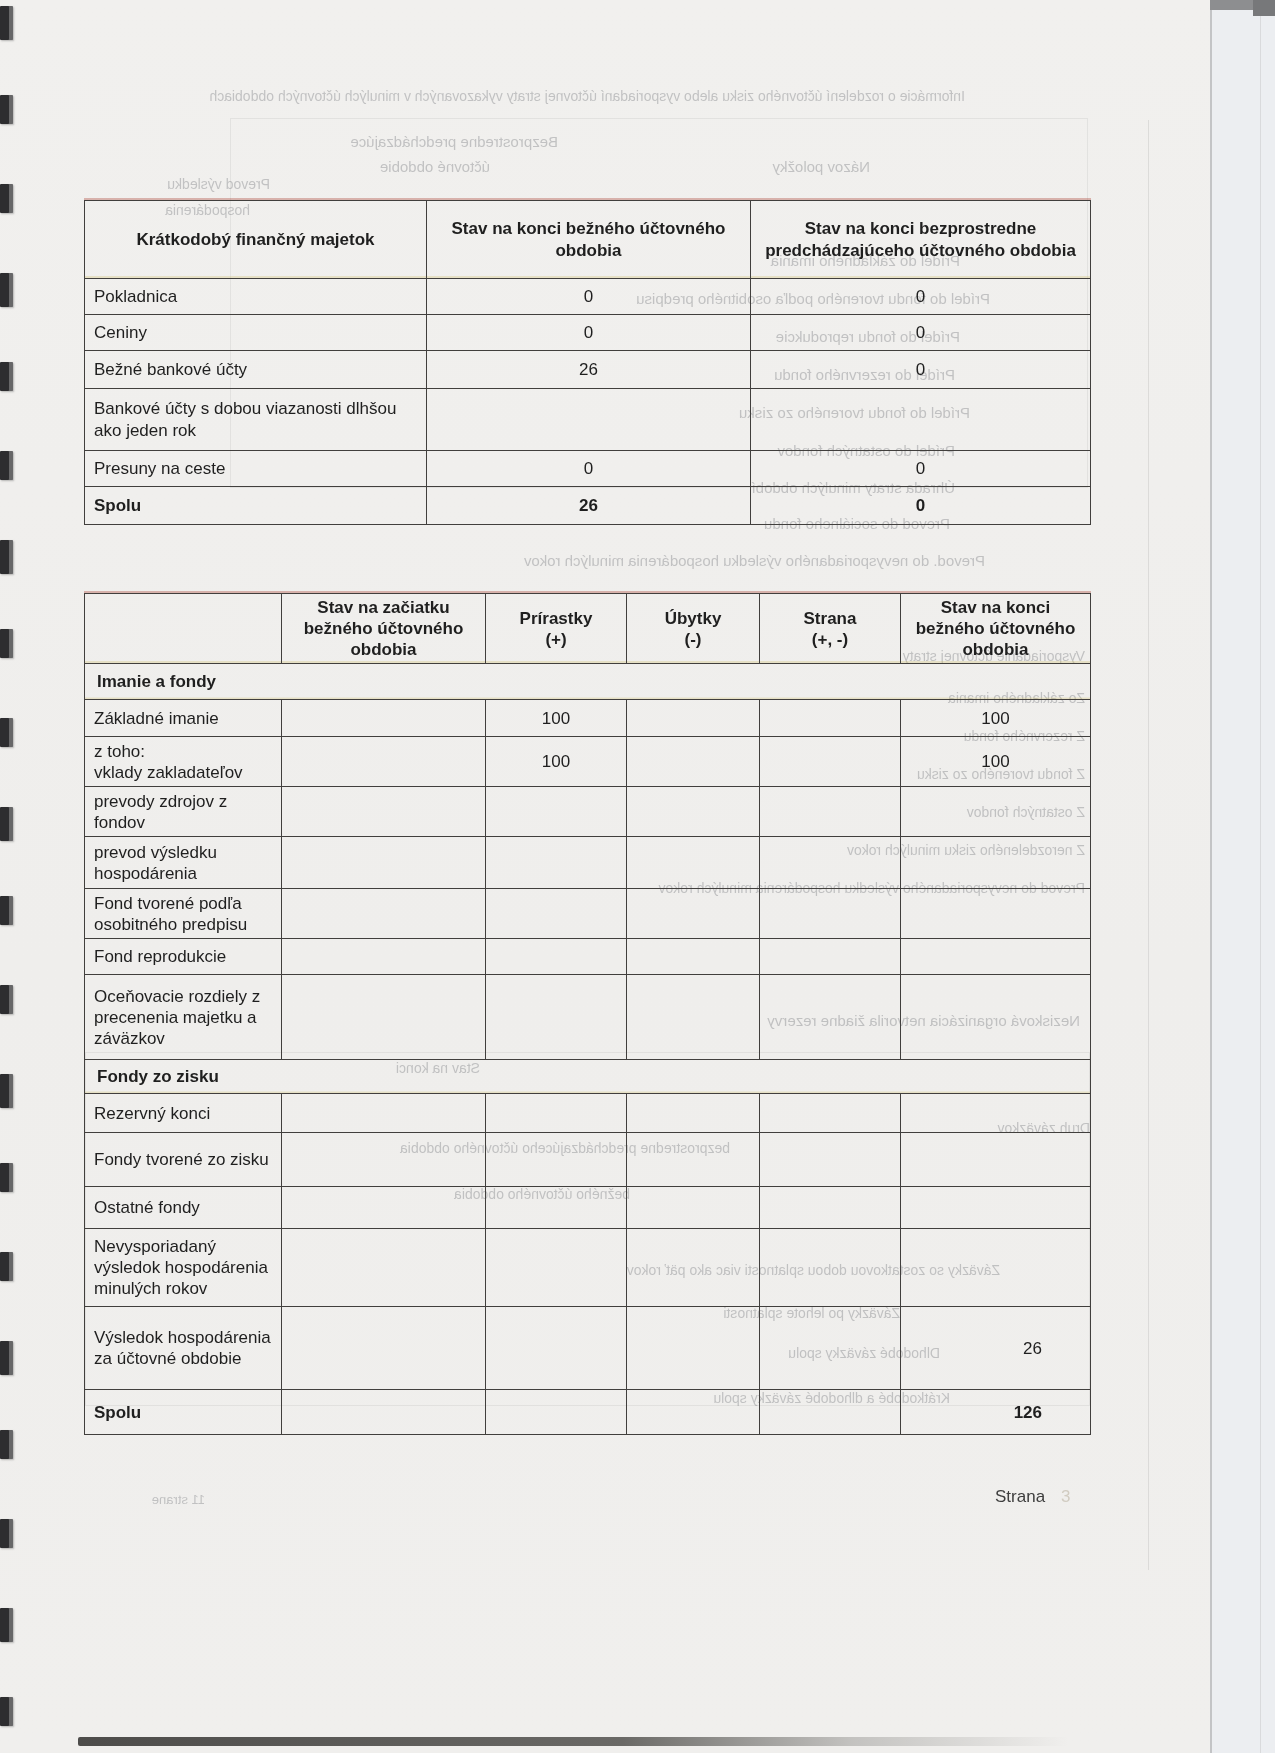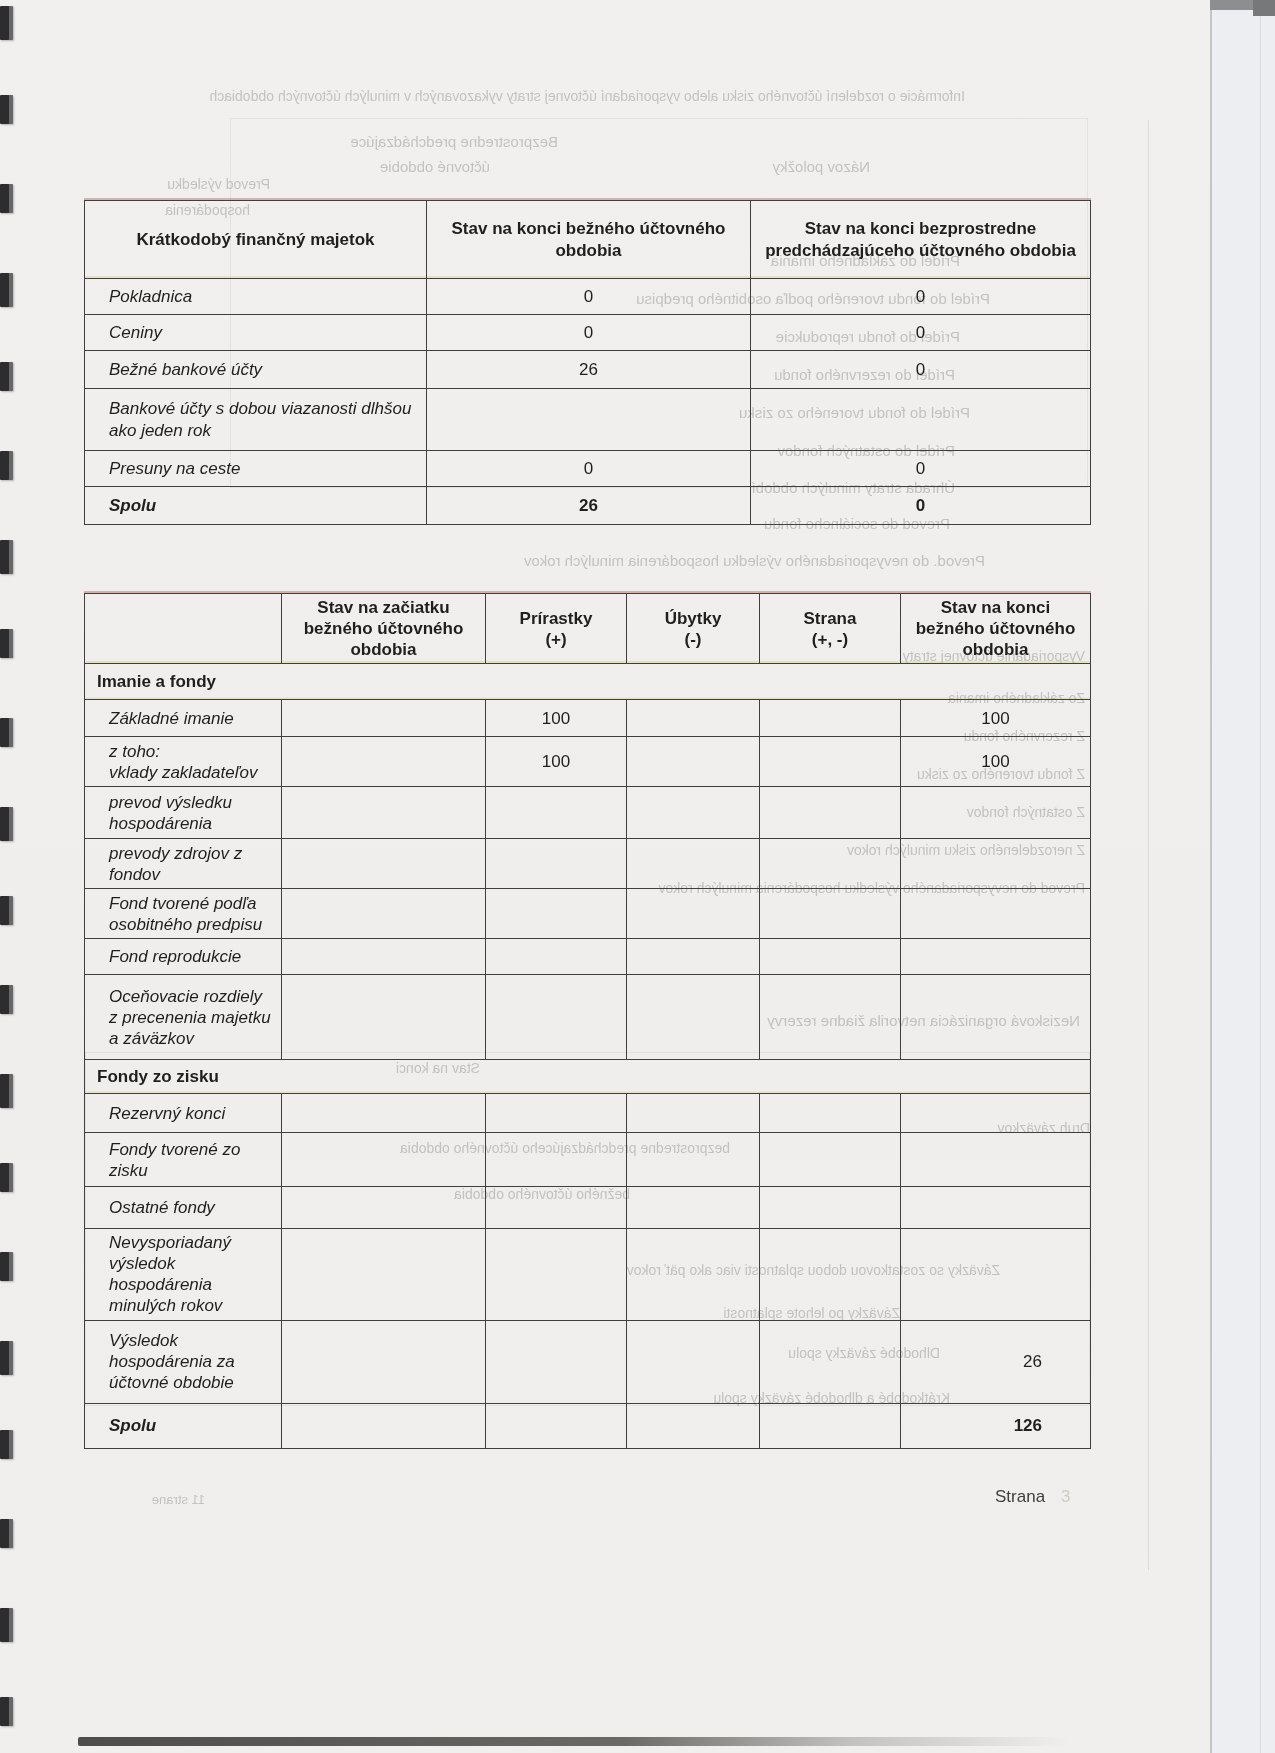--- a/index.html
+++ b/index.html
@@ -22,21 +22,21 @@
   .bleed{position:absolute;transform:scaleX(-1);filter:blur(.7px);
     color:rgba(104,106,112,.34);font-size:15px;white-space:nowrap;overflow:hidden;}
   .bleed-rect{position:absolute;border:1px solid rgba(128,128,134,.13);filter:blur(.5px);}
   
   .tbl{position:absolute;border-collapse:collapse;table-layout:fixed;
     background:transparent;box-shadow:0 -2px 0 rgba(168,62,50,.35);}
   .tbl td{border:1.8px solid #413f3d;vertical-align:middle;
     font-size:17px;line-height:1.24;padding:3px 10px;white-space:pre-line;}
   .tbl thead td{font-weight:bold;text-align:center;
     box-shadow:inset 0 -2px 0 rgba(205,185,95,.28);}
-  .tbl td.lbl{padding-left:24px;font-style:italic;}
+  .tbl td.lbl{padding-left:9px;}
   .tbl td.num{text-align:center;white-space:nowrap;}
   .tbl td.num.right{text-align:right;padding-right:48px;}
   .tbl td.bold,.tbl td.sec{font-weight:bold;}
   .tbl td.sec{padding-left:12px;box-shadow:inset 0 -1.5px 0 rgba(205,185,95,.28);}
   
   .footer{position:absolute;left:995px;top:1487px;font-size:17px;color:#3e3e3e;}
   .footer .pagenum{display:inline-block;margin-left:16px;color:#ccc6ba;opacity:.85;}
   
   .bottom-strip{position:absolute;left:78px;top:1737px;width:990px;height:9px;
     background:linear-gradient(90deg,#4d4c4a 0%,#6a6966 55%,rgba(110,109,106,.35) 78%,rgba(110,109,106,0) 100%);
@@ -195,30 +195,30 @@
         </tr>
         <tr style="height: 50px;">
           <td class="lbl">z toho:
 vklady zakladateľov</td>
           <td class="num"></td>
           <td class="num">100</td>
           <td class="num"></td>
           <td class="num"></td>
           <td class="num">100</td>
         </tr>
+        <tr style="height: 50px;">
+          <td class="lbl">prevody zdrojov z fondov</td>
+          <td class="num"></td>
+          <td class="num"></td>
+          <td class="num"></td>
+          <td class="num"></td>
+          <td class="num"></td>
+        </tr>
         <tr style="height: 52px;">
           <td class="lbl">prevod výsledku hospodárenia</td>
-          <td class="num"></td>
-          <td class="num"></td>
-          <td class="num"></td>
-          <td class="num"></td>
-          <td class="num"></td>
-        </tr>
-        <tr style="height: 50px;">
-          <td class="lbl">prevody zdrojov z fondov</td>
           <td class="num"></td>
           <td class="num"></td>
           <td class="num"></td>
           <td class="num"></td>
           <td class="num"></td>
         </tr>
         <tr style="height: 50px;">
           <td class="lbl">Fond tvorené podľa osobitného predpisu</td>
           <td class="num"></td>
           <td class="num"></td>

